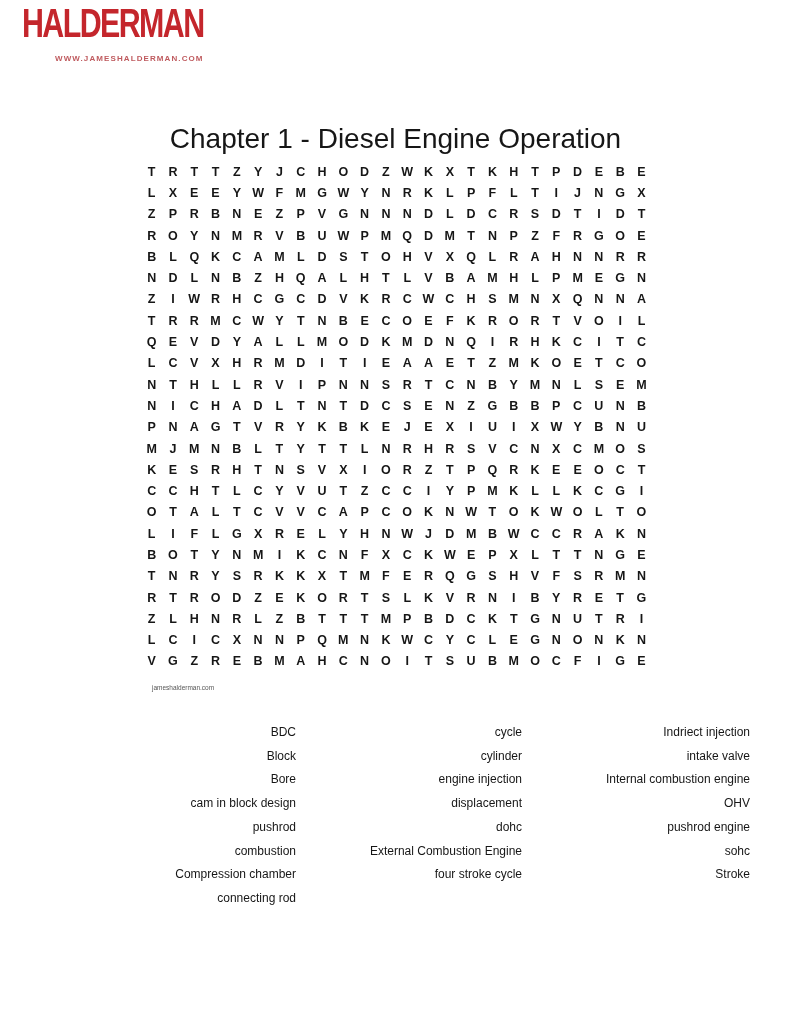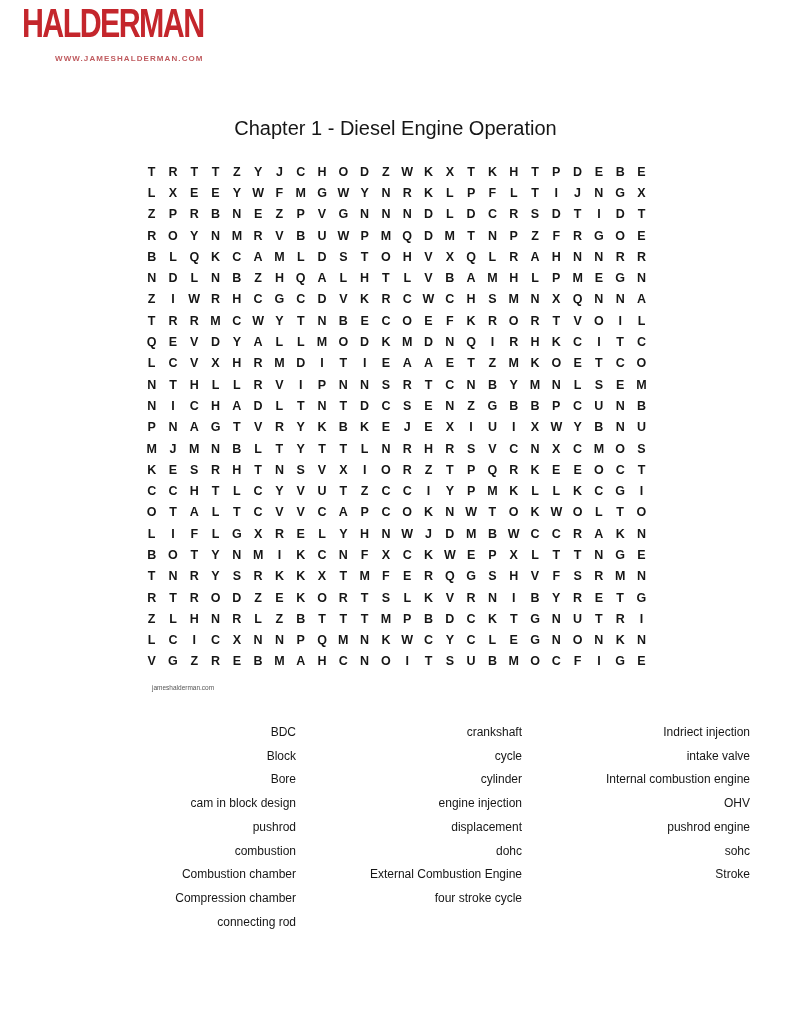--- a/index.html
+++ b/index.html
@@ -40,21 +40,21 @@
     white-space: nowrap;
   }
 
   
   .page-title {
     position: absolute;
     left: 0;
     right: 0;
     top: 104px;
     text-align: center;
-    font-size: 20px;
+    font-size: 28px;
     font-weight: normal;
     color: #161616;
   }
 
   
   .puzzle-grid {
     position: absolute;
     left: 141px;
     top: 161px;
     display: grid;
@@ -686,27 +686,25 @@
 
 <div class="footer-note">jameshalderman.com</div>
 
 <div class="word-col word-col-1">
     <div class="word">BDC</div>
     <div class="word">Block</div>
     <div class="word">Bore</div>
     <div class="word">cam in block design</div>
     <div class="word">pushrod</div>
     <div class="word">combustion</div>
-    <div class="word">Combustion chamber</div>
     <div class="word">Compression chamber</div>
     <div class="word">connecting rod</div>
   </div>
 
 <div class="word-col word-col-2">
-    <div class="word">crankshaft</div>
     <div class="word">cycle</div>
     <div class="word">cylinder</div>
     <div class="word">engine injection</div>
     <div class="word">displacement</div>
     <div class="word">dohc</div>
     <div class="word">External Combustion Engine</div>
     <div class="word">four stroke cycle</div>
   </div>
 
 <div class="word-col word-col-3">

